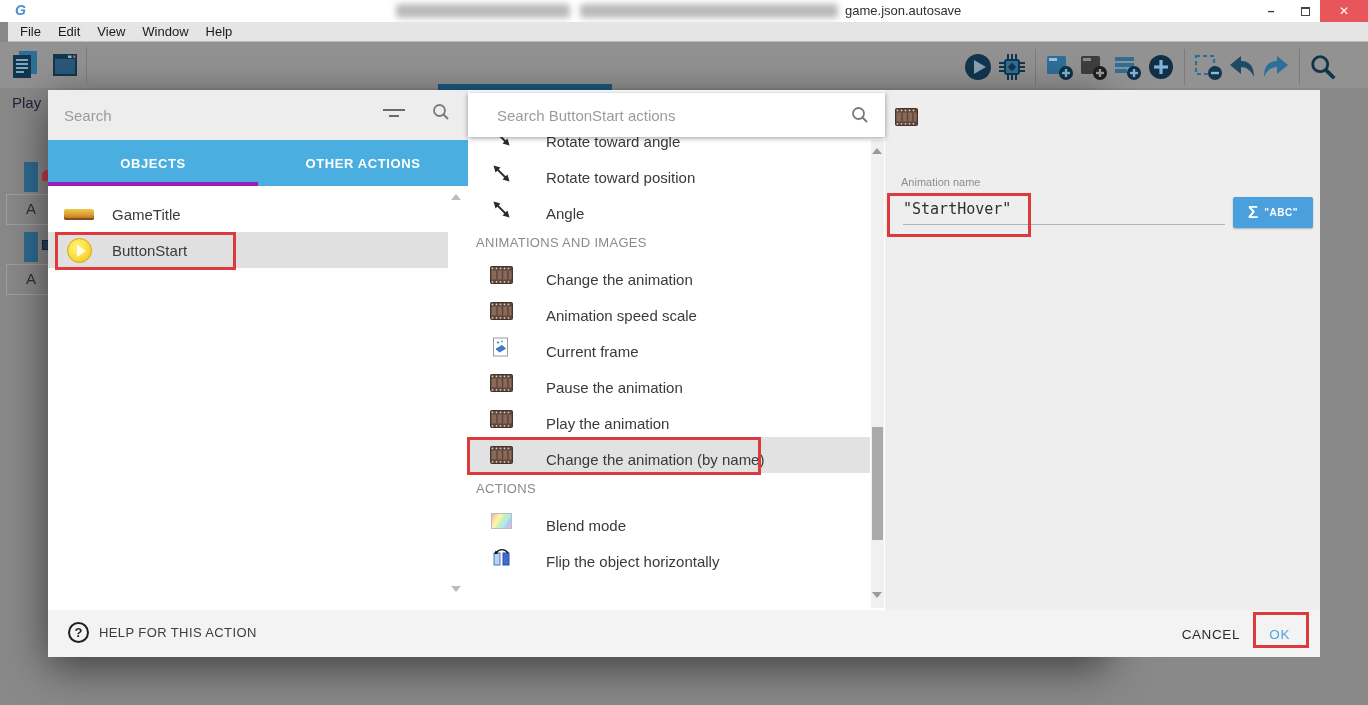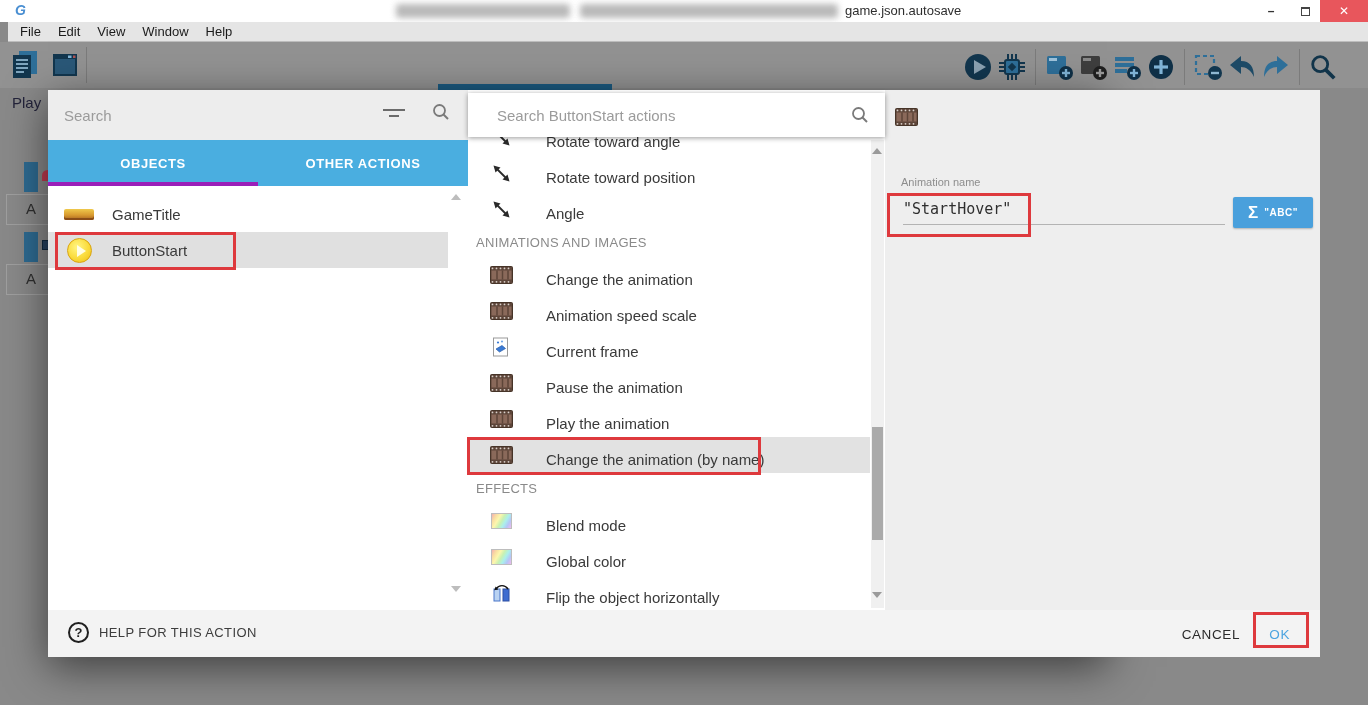--- a/index.html
+++ b/index.html
@@ -448,32 +448,26 @@
               <circle cx="10.5" cy="2.4" r="0.9" fill="#d8cfc9"></circle>
               <circle cx="10.5" cy="15.8" r="0.9" fill="#d8cfc9"></circle>
               <circle cx="14.5" cy="2.4" r="0.9" fill="#d8cfc9"></circle>
               <circle cx="14.5" cy="15.8" r="0.9" fill="#d8cfc9"></circle>
               <circle cx="18.5" cy="2.4" r="0.9" fill="#d8cfc9"></circle>
               <circle cx="18.5" cy="15.8" r="0.9" fill="#d8cfc9"></circle>
             </svg>
           </span>
           <span class="act-label">Change the animation (by name)</span>
         </div>
-        <div class="section-header">EFFECTS</div>
+        <div class="section-header">ACTIONS</div>
         <div class="action-row">
           <span class="act-icon">
             <div style="width:21px;height:16px;border:1px solid #bdbdbd;background:linear-gradient(120deg,#f5b0b0 0%,#f9dea2 18%,#fdf6ae 34%,#c9f1b2 50%,#abefec 66%,#b4c6f6 82%,#f2b8ec 100%);"></div>
           </span>
           <span class="act-label">Blend mode</span>
-        </div>
-        <div class="action-row">
-          <span class="act-icon">
-            <div style="width:21px;height:16px;border:1px solid #bdbdbd;background:linear-gradient(120deg,#f5b0b0 0%,#f9dea2 18%,#fdf6ae 34%,#c9f1b2 50%,#abefec 66%,#b4c6f6 82%,#f2b8ec 100%);"></div>
-          </span>
-          <span class="act-label">Global color</span>
         </div>
         <div class="action-row">
           <span class="act-icon">
             <svg width="19" height="19" viewBox="0 0 19 19">
               <rect x="2" y="5" width="6" height="12" fill="#b9d2f2" stroke="#4a76c9"></rect>
               <rect x="11" y="5" width="6" height="12" fill="#3e6cd0" stroke="#2c4fa3"></rect>
               <path d="M4 5 C7 0.5 13 0.5 16 5" fill="none" stroke="#111" stroke-width="1.4"></path>
               <polygon points="2.2,6.2 6.3,5.5 3.6,2.4" fill="#111"></polygon>
             </svg>
           </span>

